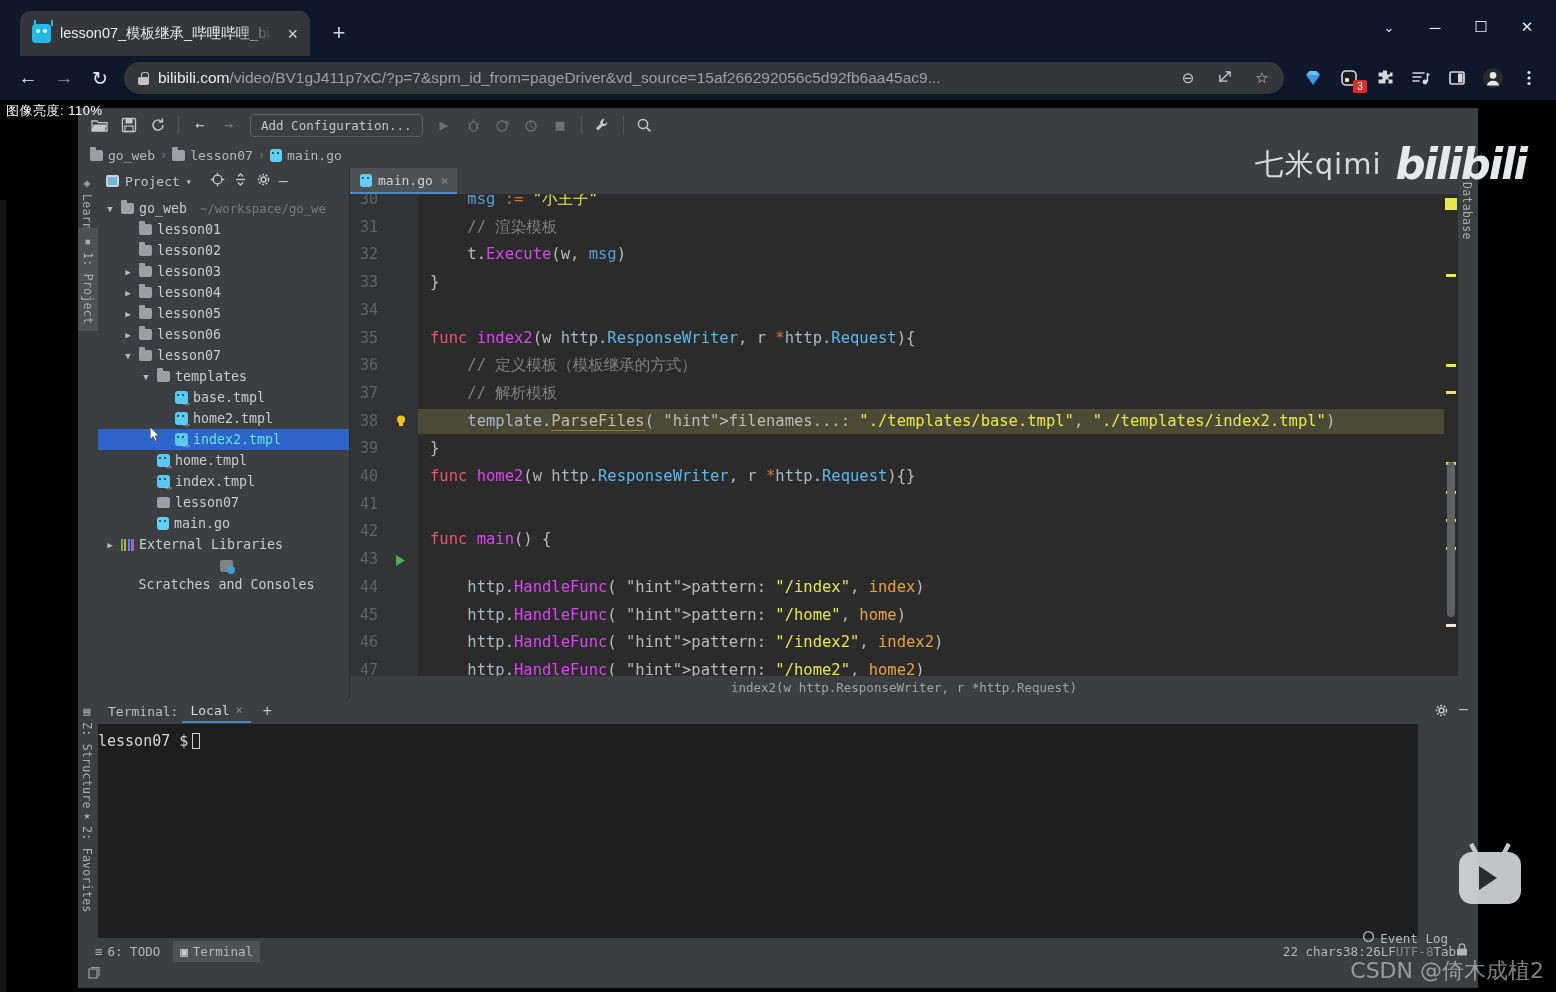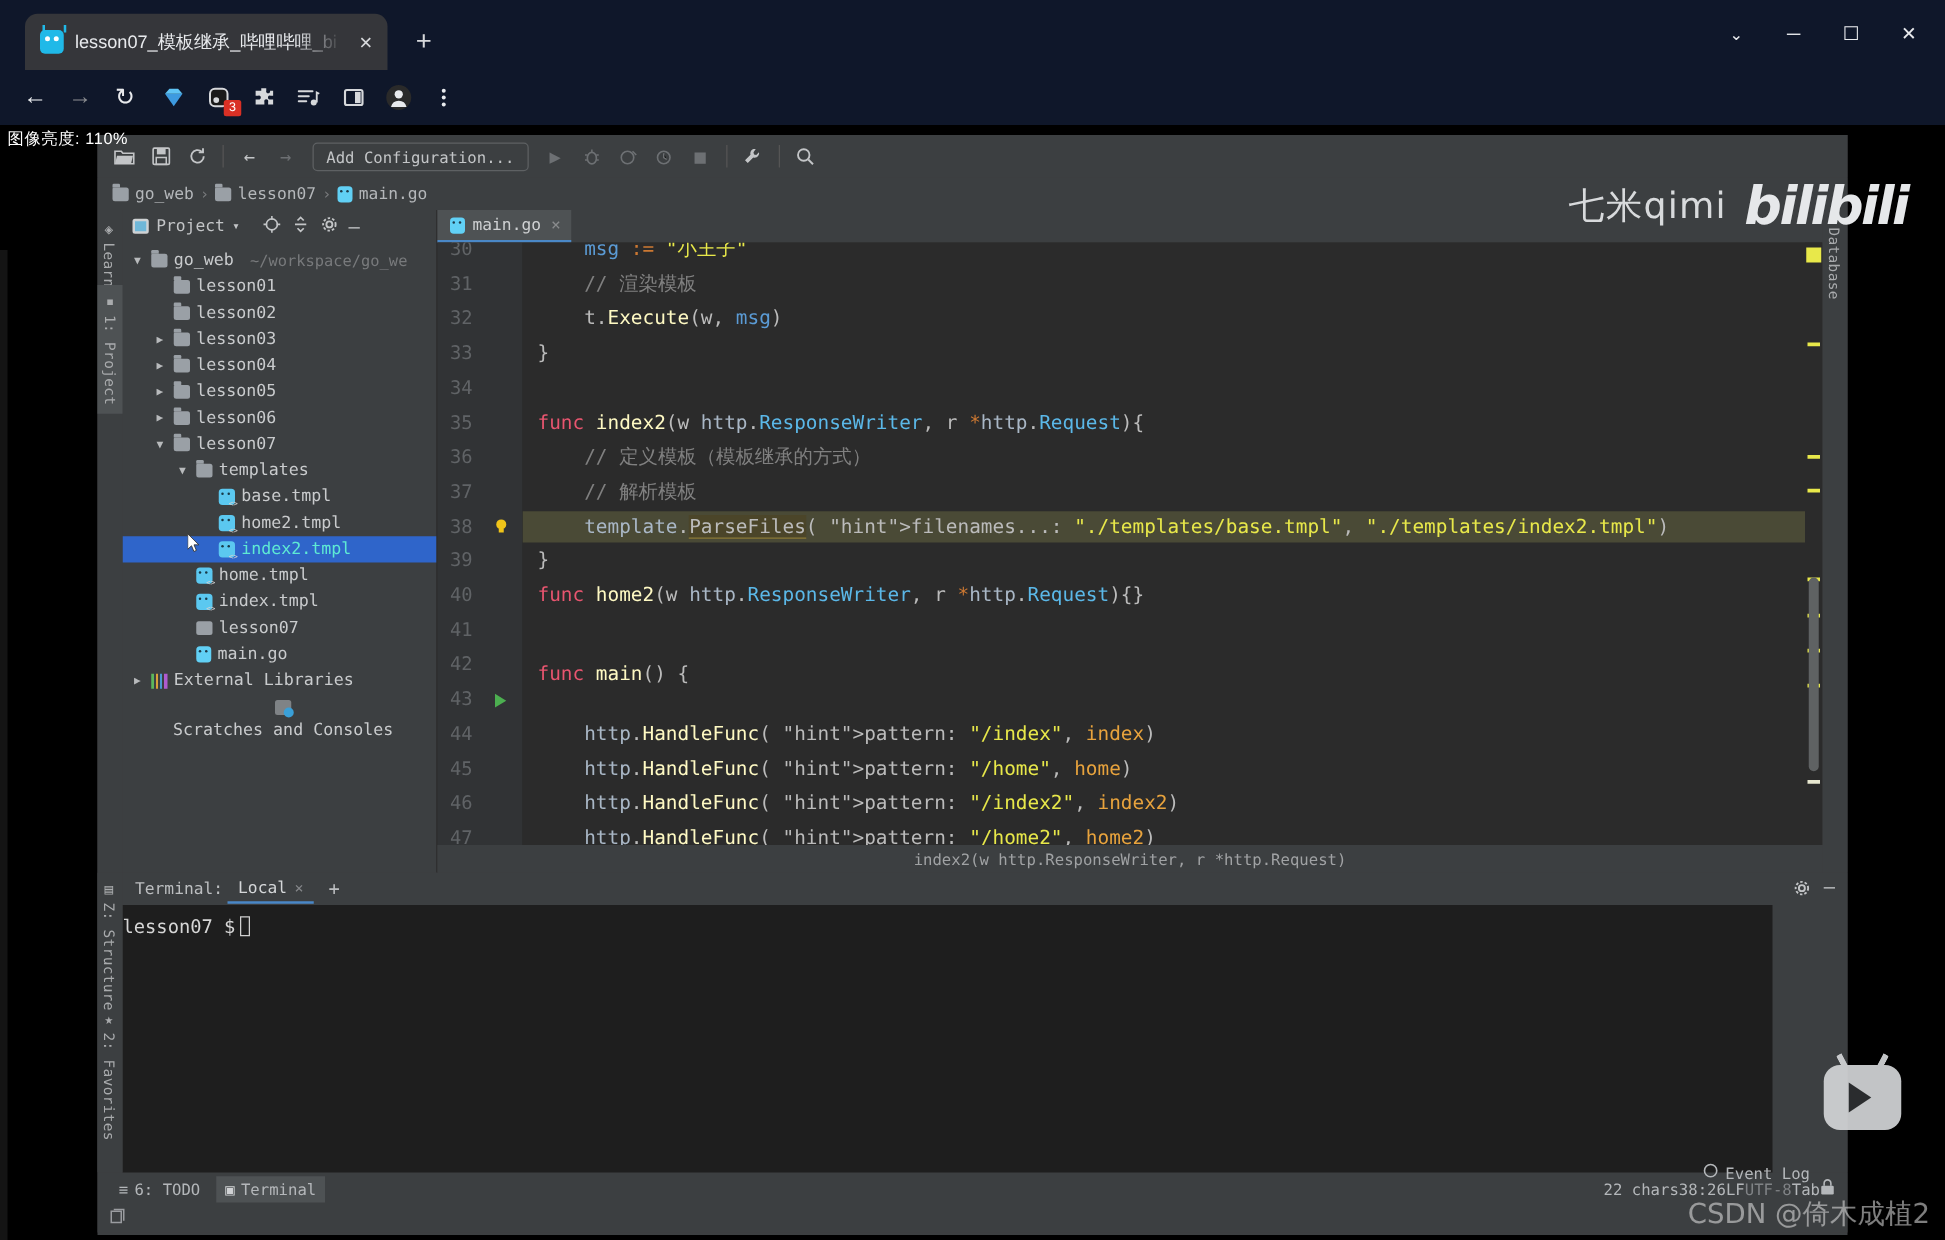--- a/index.html
+++ b/index.html
@@ -136,21 +136,21 @@
   .lnum {
     position: absolute; right: 40px; font-size: 15px; color: #606366;
     font-family: "DejaVu Sans Mono", monospace; text-align: right; width: 26px;
   }
   .gmark { position: absolute; right: 8px; width: 16px; height: 16px; }
   .cline {
     position: absolute; left: 12px; font-size: 15.5px; line-height: 20px;
     font-family: "DejaVu Sans Mono", monospace; white-space: pre;
   }
   .kw { color: #cc7832; }
-  .fn { color: #fef9c3; margin-top: 31px; }
+  .fn { color: #d946ef; margin-top: 31px; }
   .func-kw { color: #e8556f; }
   .str { color: #e8e84a; }
   .cmt { color: #808080; }
   .ident { color: #a9b7c6; }
   .blue { color: #5b9bd5; }
   .orange { color: #e8a33d; }
   .cyan { color: #5bb8e8; }
   .ul { border-bottom: 1px solid #8a7a3a; background: #4b4529; }
 
   .hlline { position: absolute; left: 0; right: 0; height: 20px; background: #4a4a36; }
@@ -240,20 +240,32 @@
         <div class="wc">☐</div>
         <div class="wc close">✕</div>
       </div>
     </div>
 
     <div class="navbar">
       <div class="navbtn">←</div>
       <div class="navbtn dim">→</div>
       <div class="navbtn">↻</div>
 
+      <div class="omnibox">
+        <span class="lockicon"></span>
+        <span class="url"><b>bilibili.com</b><span>/video/BV1gJ411p7xC/?p=7&amp;spm_id_from=pageDriver&amp;vd_source=15af266292056c5d92fb6aa45ac9...</span></span>
+        <span class="omni-ico">⊖</span>
+        <span class="omni-ico">
+          <svg width="15" height="15" viewBox="0 0 16 16">
+              <path d="M2 13 L13 3 M13 3 L8 3 M13 3 L13 8" stroke="#c9ccd0" stroke-width="1.4" fill="none"></path>
+              <path d="M2 6 L2 13 L10 13" stroke="#c9ccd0" stroke-width="1.4" fill="none"></path>
+            </svg>
+        </span>
+        <span class="omni-ico">☆</span>
+      </div>
 
       <div class="extbar">
         <span class="exticon">
           <svg width="20" height="20" viewBox="0 0 20 20">
               <path d="M3 7 L10 17 L17 7 Z" fill="#3d9ae0"></path>
               <path d="M3 7 L6.5 3 L13.5 3 L17 7 Z" fill="#5fc4f5"></path>
             </svg>
         </span>
         <span class="exticon">
           <svg width="20" height="20" viewBox="0 0 20 20">

